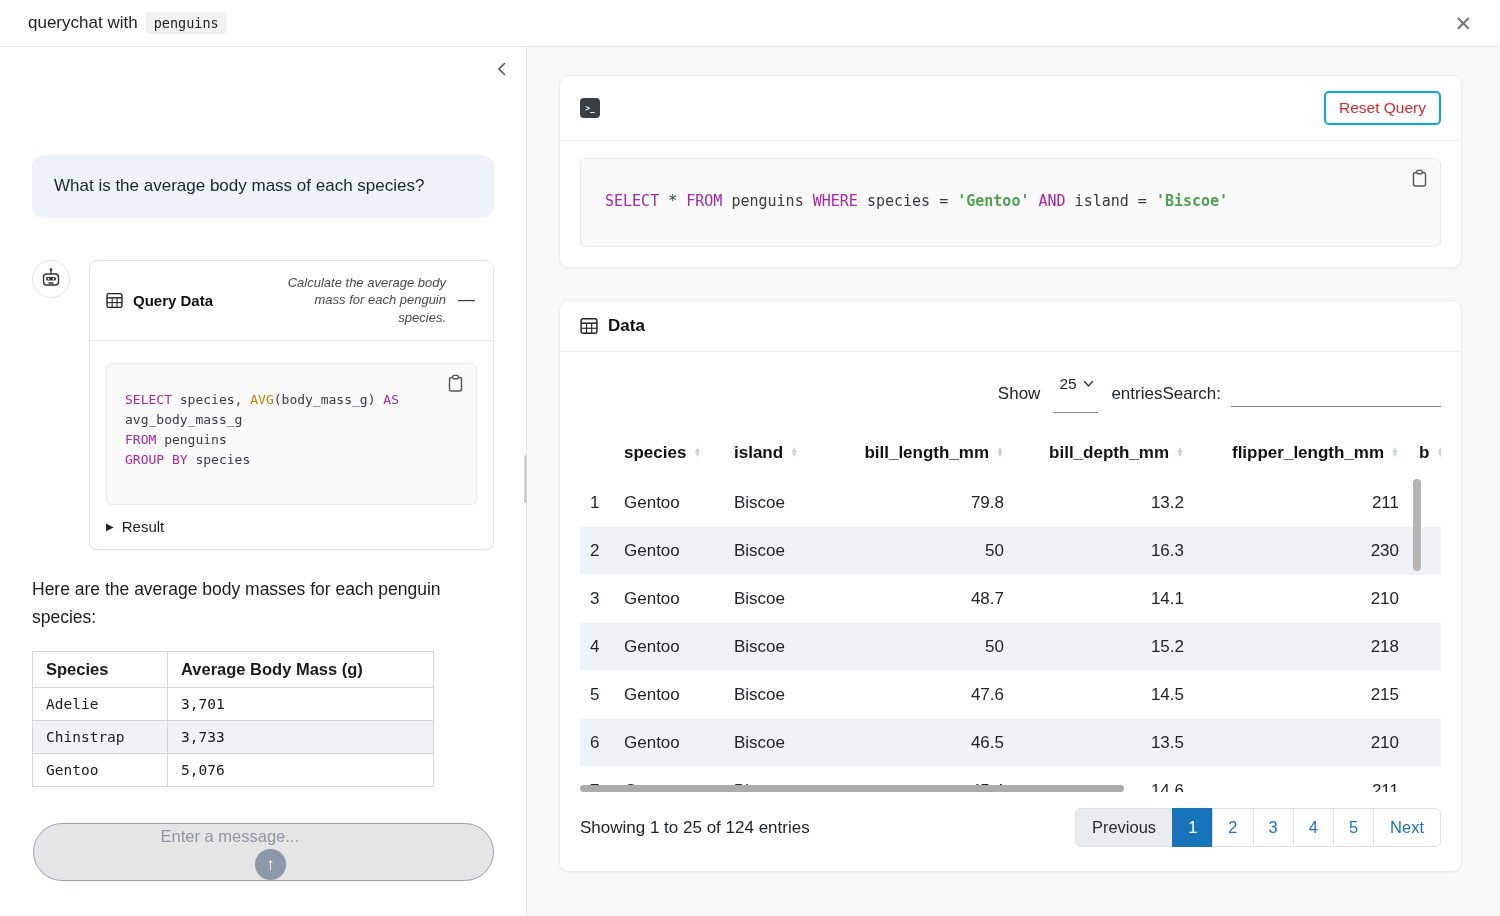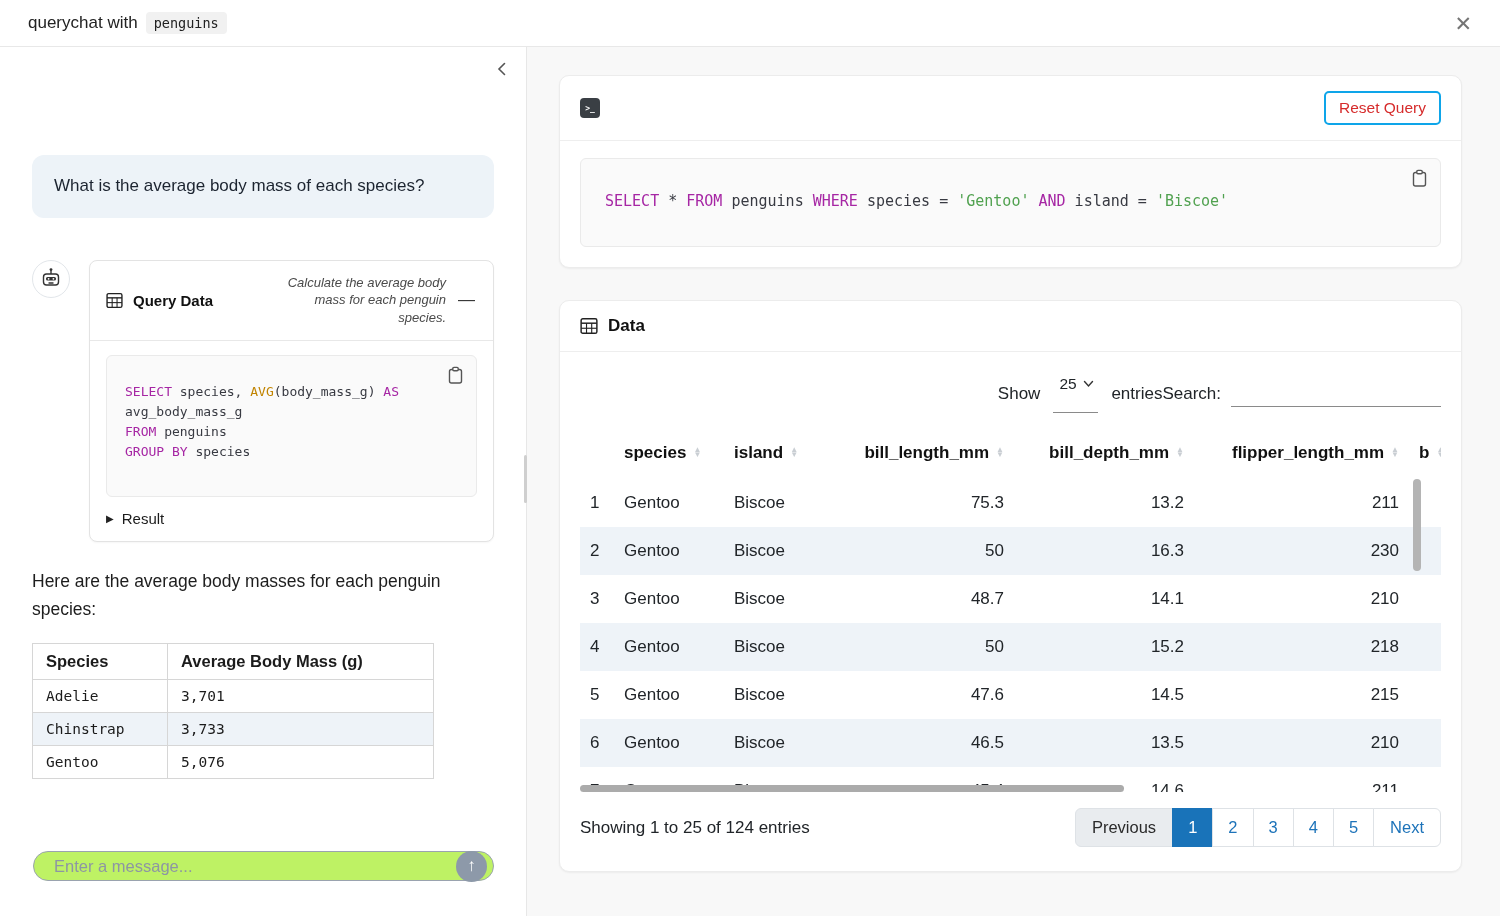--- a/index.html
+++ b/index.html
@@ -25,39 +25,39 @@
   .bot-row { display:flex; margin-top:42px; gap:19px; }
   .bot-avatar { width:38px; height:38px; border-radius:50%; border:1px solid #e2e6ea; background:#fff;
     display:flex; align-items:center; justify-content:center; flex-shrink:0; }
   .tool-card { flex:1; border:1px solid #e3e3e3; border-radius:8px; background:#fff;
     box-shadow:0 1px 2px rgba(0,0,0,0.04); }
   .tool-card-header { display:flex; align-items:center; padding:13px 16px; border-bottom:1px solid #e8e8e8; gap:10px; }
   .tool-title { font-weight:bold; font-size:15px; color:#111; white-space:nowrap; }
   .tool-subtitle { margin-left:auto; font-style:italic; font-size:13px; color:#4a4a4a;
     text-align:right; width:178px; line-height:1.35; }
   .minus-btn { background:none; border:none; font-size:17px; color:#333; cursor:pointer; padding:0 2px; }
-  .tool-card-body { padding:14px 16px 14px; }
+  .tool-card-body { padding:14px 16px 14px;margin-top:8px; }
   .code-block { position:relative; background:#fafafa; border:1px solid #eaeaea; border-radius:6px; }
   .code-block.small { padding:26px 18px 34px; font-size:13px; line-height:20px; }
   .code-block pre { font-family:"DejaVu Sans Mono", monospace; white-space:pre-wrap; color:#383a42; }
   .tok-kw { color:#a626a4; }
   .tok-fn { color:#c18401; }
-  .tok-str { color:#50a14f; }
+  .tok-str { color:#50a14f;font-weight:bold; }
   .copy-btn { position:absolute; top:10px; right:12px; background:none; border:none; cursor:pointer; }
   .result-summary { margin-top:13px; font-size:15px; color:#1b1b1b; cursor:pointer; display:flex; align-items:center; gap:8px; }
   .result-marker { font-size:10px; color:#222; }
   .answer-text { margin-top:25px; font-size:17.5px; line-height:1.65; color:#1d1d1d; width:410px; }
   .summary-table { margin-top:19px; width:402px; border-collapse:collapse; }
   .summary-table th { font-size:16.5px; font-weight:bold; text-align:left; padding:8px 13px; border:1px solid #d6d6d6; }
   .summary-table td { font-family:"DejaVu Sans Mono", monospace; font-size:14.5px; padding:8px 13px; border:1px solid #d6d6d6; }
   .summary-table tbody tr:nth-child(even) { background:#eef3f8; }
   .summary-table th:first-child, .summary-table td:first-child { width:135px; }
 
-  .chat-input-bar { position:absolute; left:33px; right:32px; bottom:35px; height:30px;
-    border:1px solid #9aa3af; border-radius:9999px; display:flex; align-items:center; padding:0 6px 0 20px; background:#bef264; }
+  .chat-input-bar { position:absolute; left:33px; right:32px; bottom:35px; height:58px;
+    border:1px solid #9aa3af; border-radius:9999px; display:flex; align-items:center; padding:0 6px 0 20px; background:#e5e5e5;flex-direction:column; }
   .chat-input { flex:1; border:none; outline:none; font-size:16.5px; color:#333; background:transparent;
     font-family:"Liberation Sans", sans-serif; }
   .chat-input::placeholder { color:#8d96a3; }
   .send-btn { width:31px; height:31px; border-radius:50%; background:#8d99a9; border:none; color:#fff;
     font-size:17px; cursor:pointer; display:flex; align-items:center; justify-content:center; }
 
   
   .divider-handle { position:absolute; left:524px; top:408px; width:3px; height:48px;
     background:#cfcfcf; border-radius:2px; }
 
@@ -324,21 +324,21 @@
                         <span>▼</span>
                       </span>
                     </span></th>
                 </tr>
               </thead>
             <tbody id="dt-body">
                 <tr>
                   <td class="al">1</td>
                   <td class="al">Gentoo</td>
                   <td class="al">Biscoe</td>
-                  <td class="ar">75.3</td>
+                  <td class="ar">79.8</td>
                   <td class="ar">13.2</td>
                   <td class="ar">211</td>
                   <td class="al"></td>
                 </tr>
                 <tr>
                   <td class="al">2</td>
                   <td class="al">Gentoo</td>
                   <td class="al">Biscoe</td>
                   <td class="ar">50</td>
                   <td class="ar">16.3</td>

